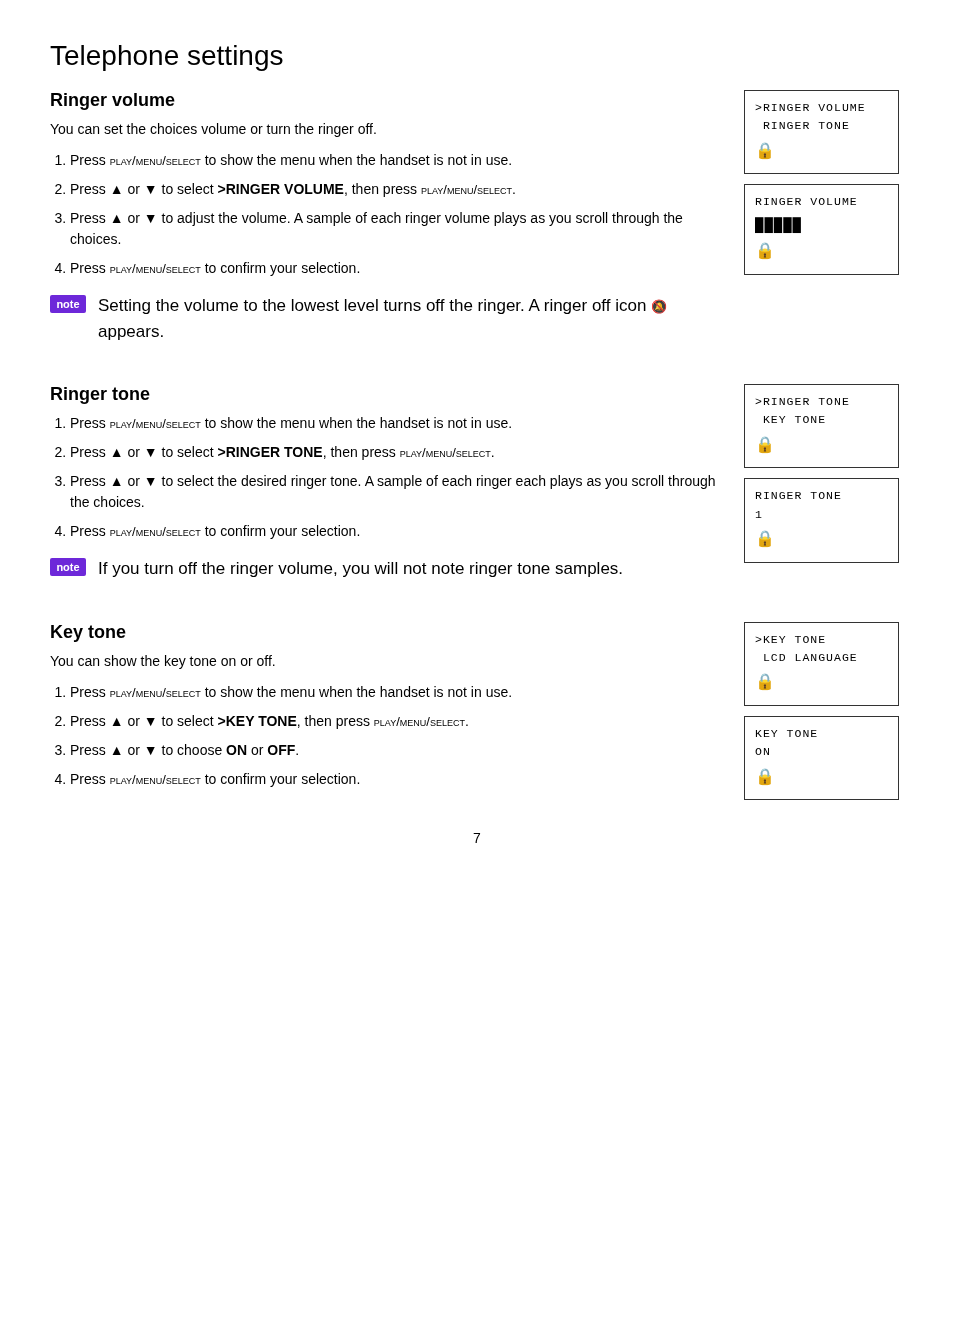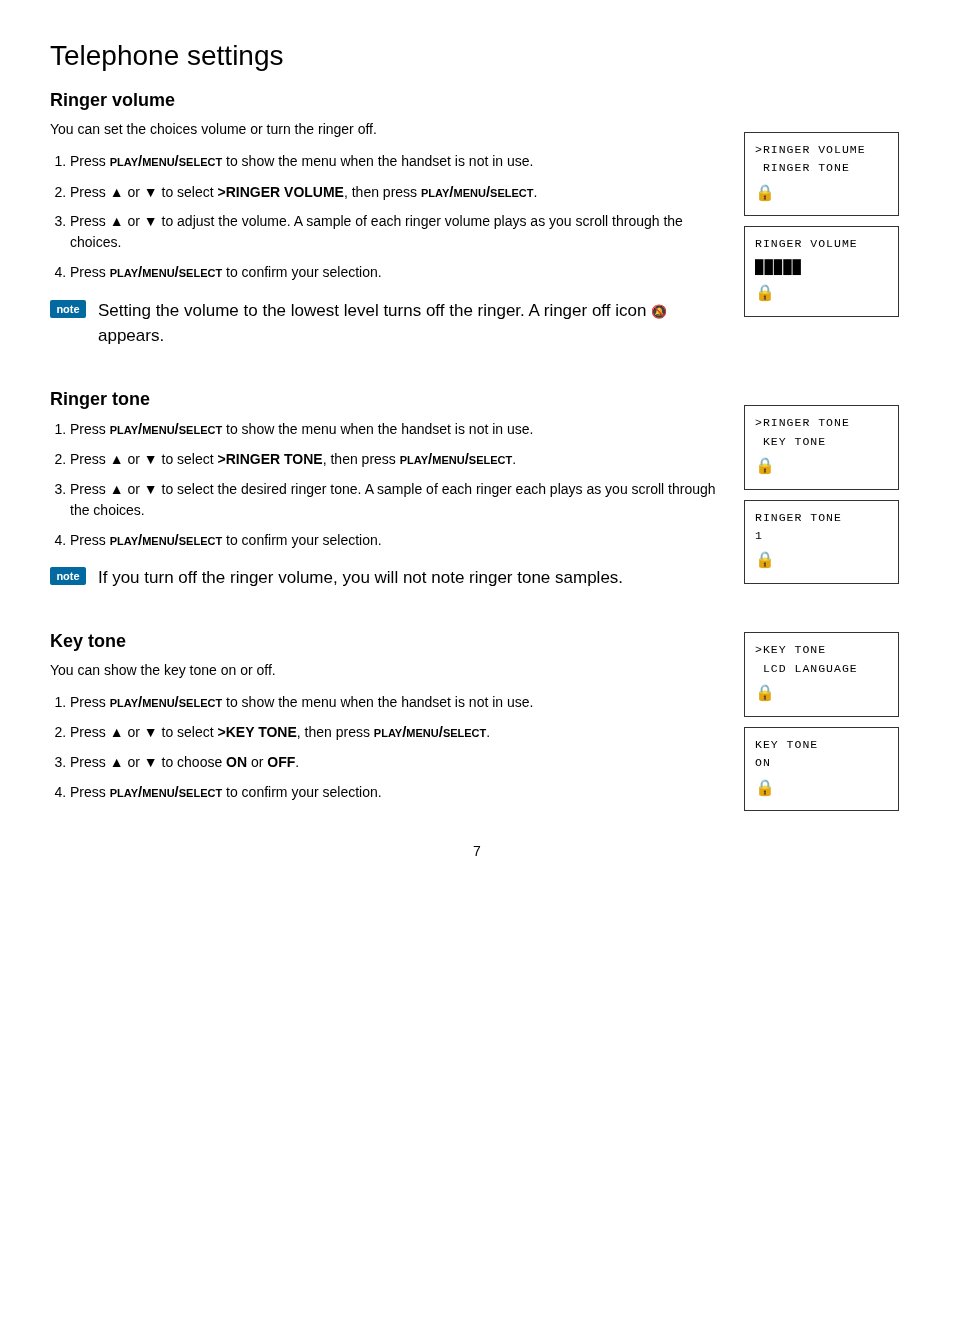--- a/index.html
+++ b/index.html
@@ -31,21 +31,21 @@
       line-height: 1.5;
     }
 
     .section {
       margin-bottom: 30px;
     }
 
     .content-row {
       display: flex;
       gap: 20px;
-      align-items: center;
+      align-items: flex-start;
     }
 
     .left-content {
       flex: 1;
     }
 
     .right-screens {
       display: flex;
       flex-direction: column;
       gap: 10px;
@@ -57,22 +57,22 @@
       margin-bottom: 10px;
     }
 
     ol li {
       margin-bottom: 8px;
       line-height: 1.5;
     }
 
     .small-caps {
       font-variant: small-caps;
-      font-weight: bold;
-      font-size: 15px;
+      font-weight: normal;
+      font-size: 13px;
     }
 
     
     .lcd-screen {
       border: 1.5px solid #333;
       padding: 8px 10px;
       width: 155px;
       background: #fff;
       font-family: 'Courier New', monospace;
       font-size: 12px;
@@ -99,21 +99,21 @@
 
     
     .note-box {
       display: flex;
       align-items: flex-start;
       gap: 12px;
       margin: 14px 0 10px 0;
     }
 
     .note-label {
-      background: #0369a1;
+      background: #6d28d9;
       color: #fff;
       font-size: 11px;
       font-weight: bold;
       padding: 3px 6px;
       border-radius: 2px;
       white-space: nowrap;
       margin-top: 2px;
       min-width: 36px;
       text-align: center;
     }

